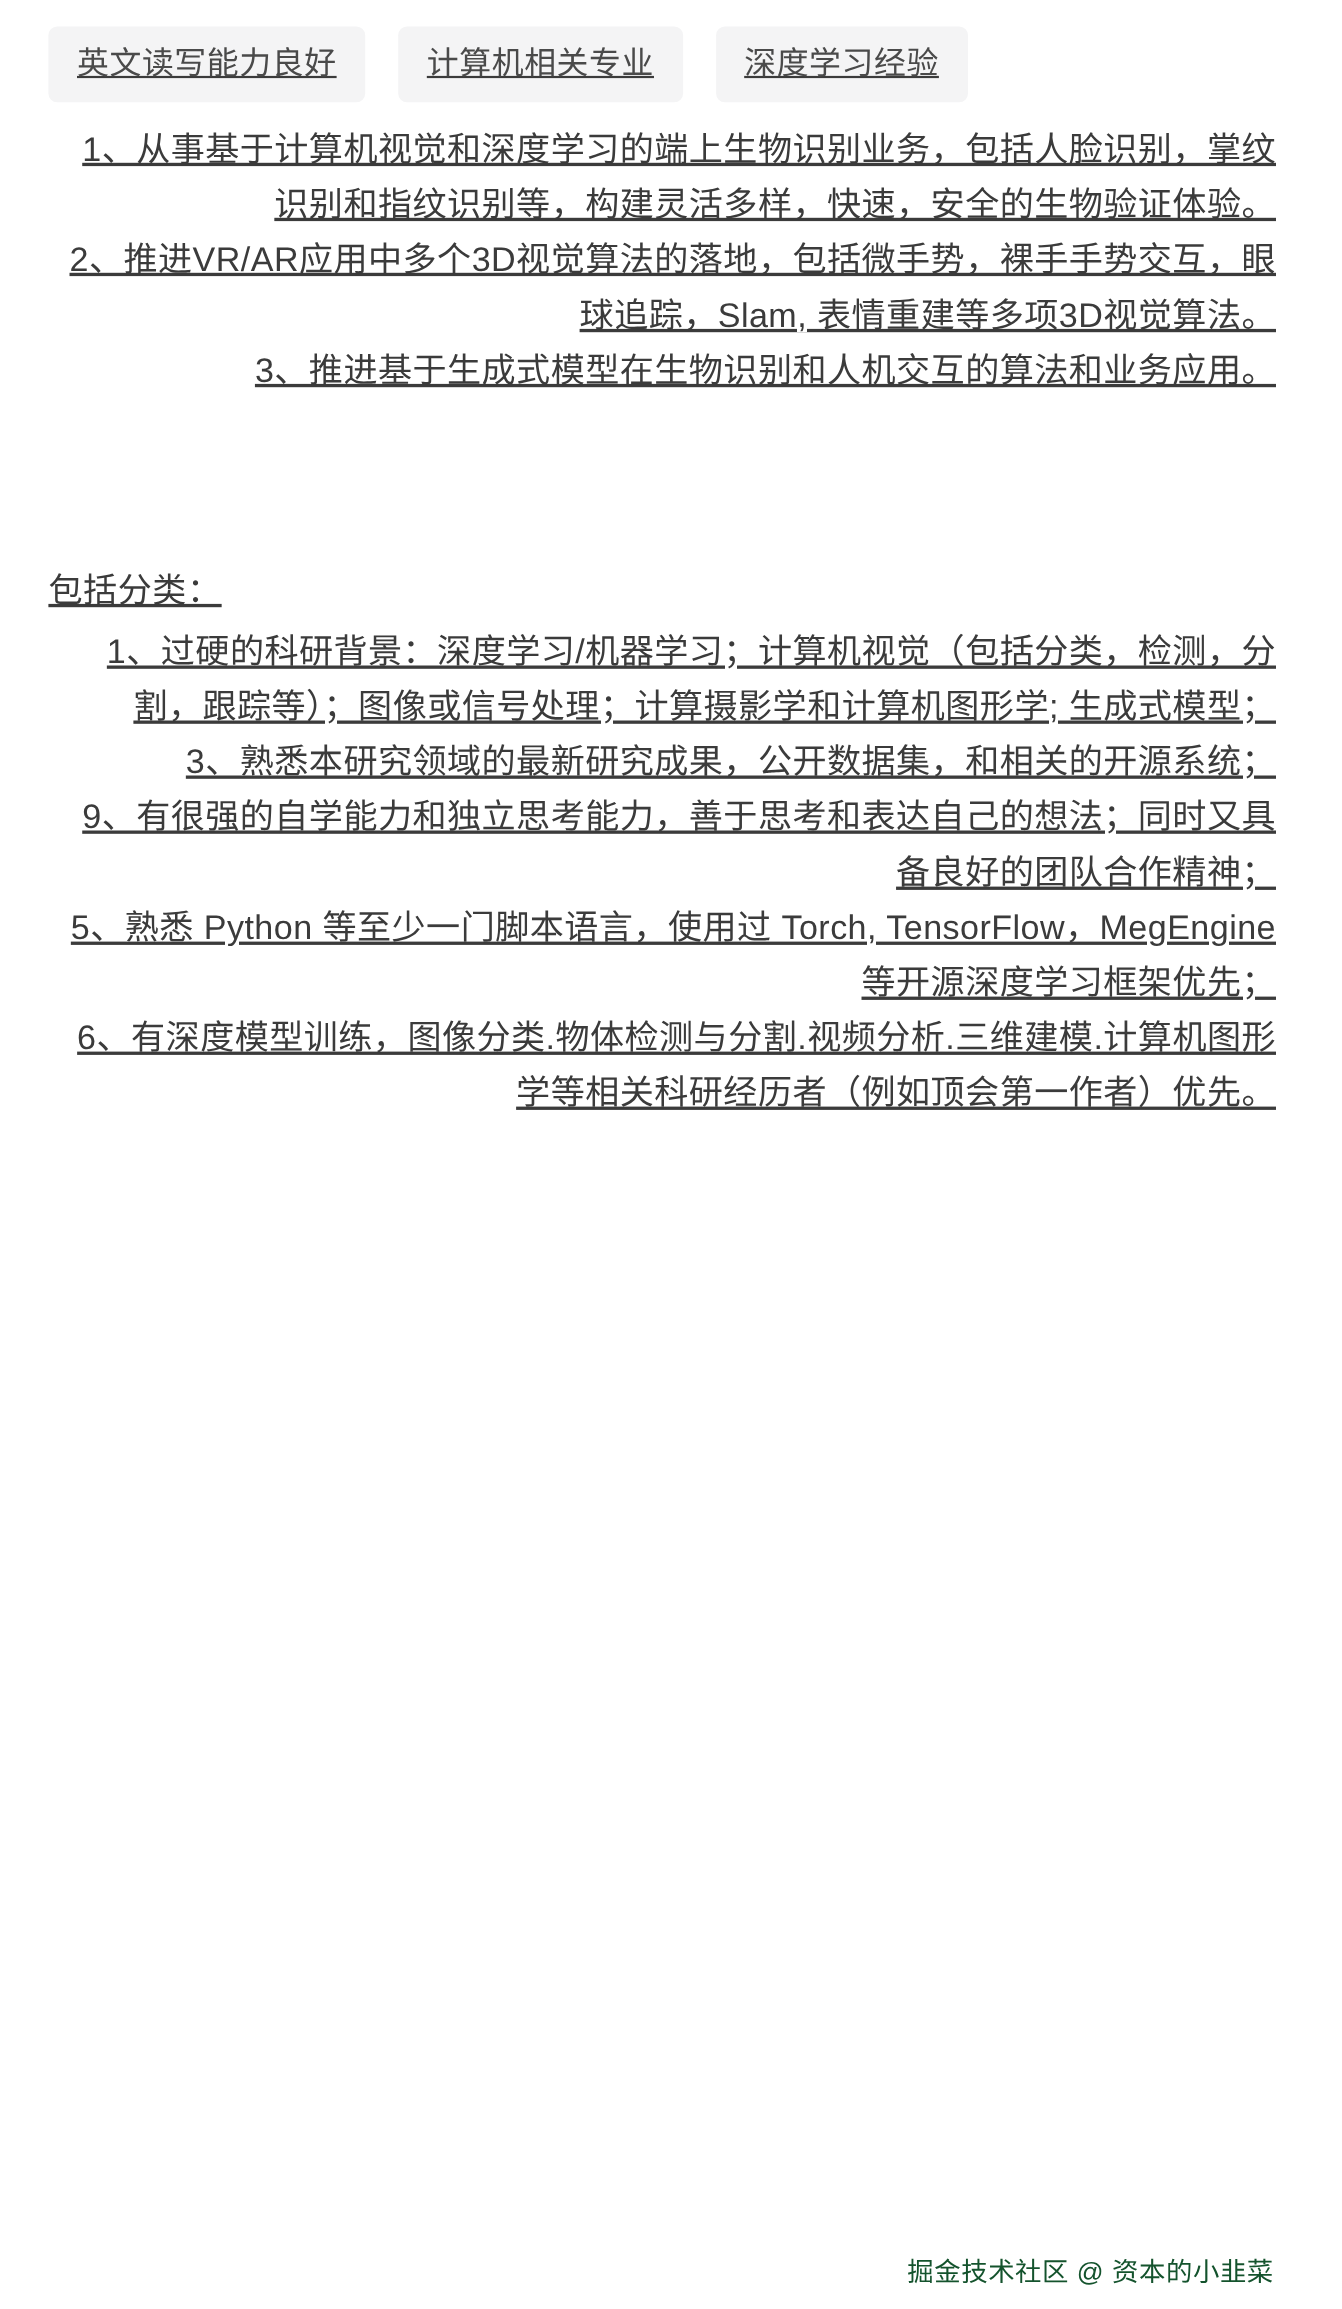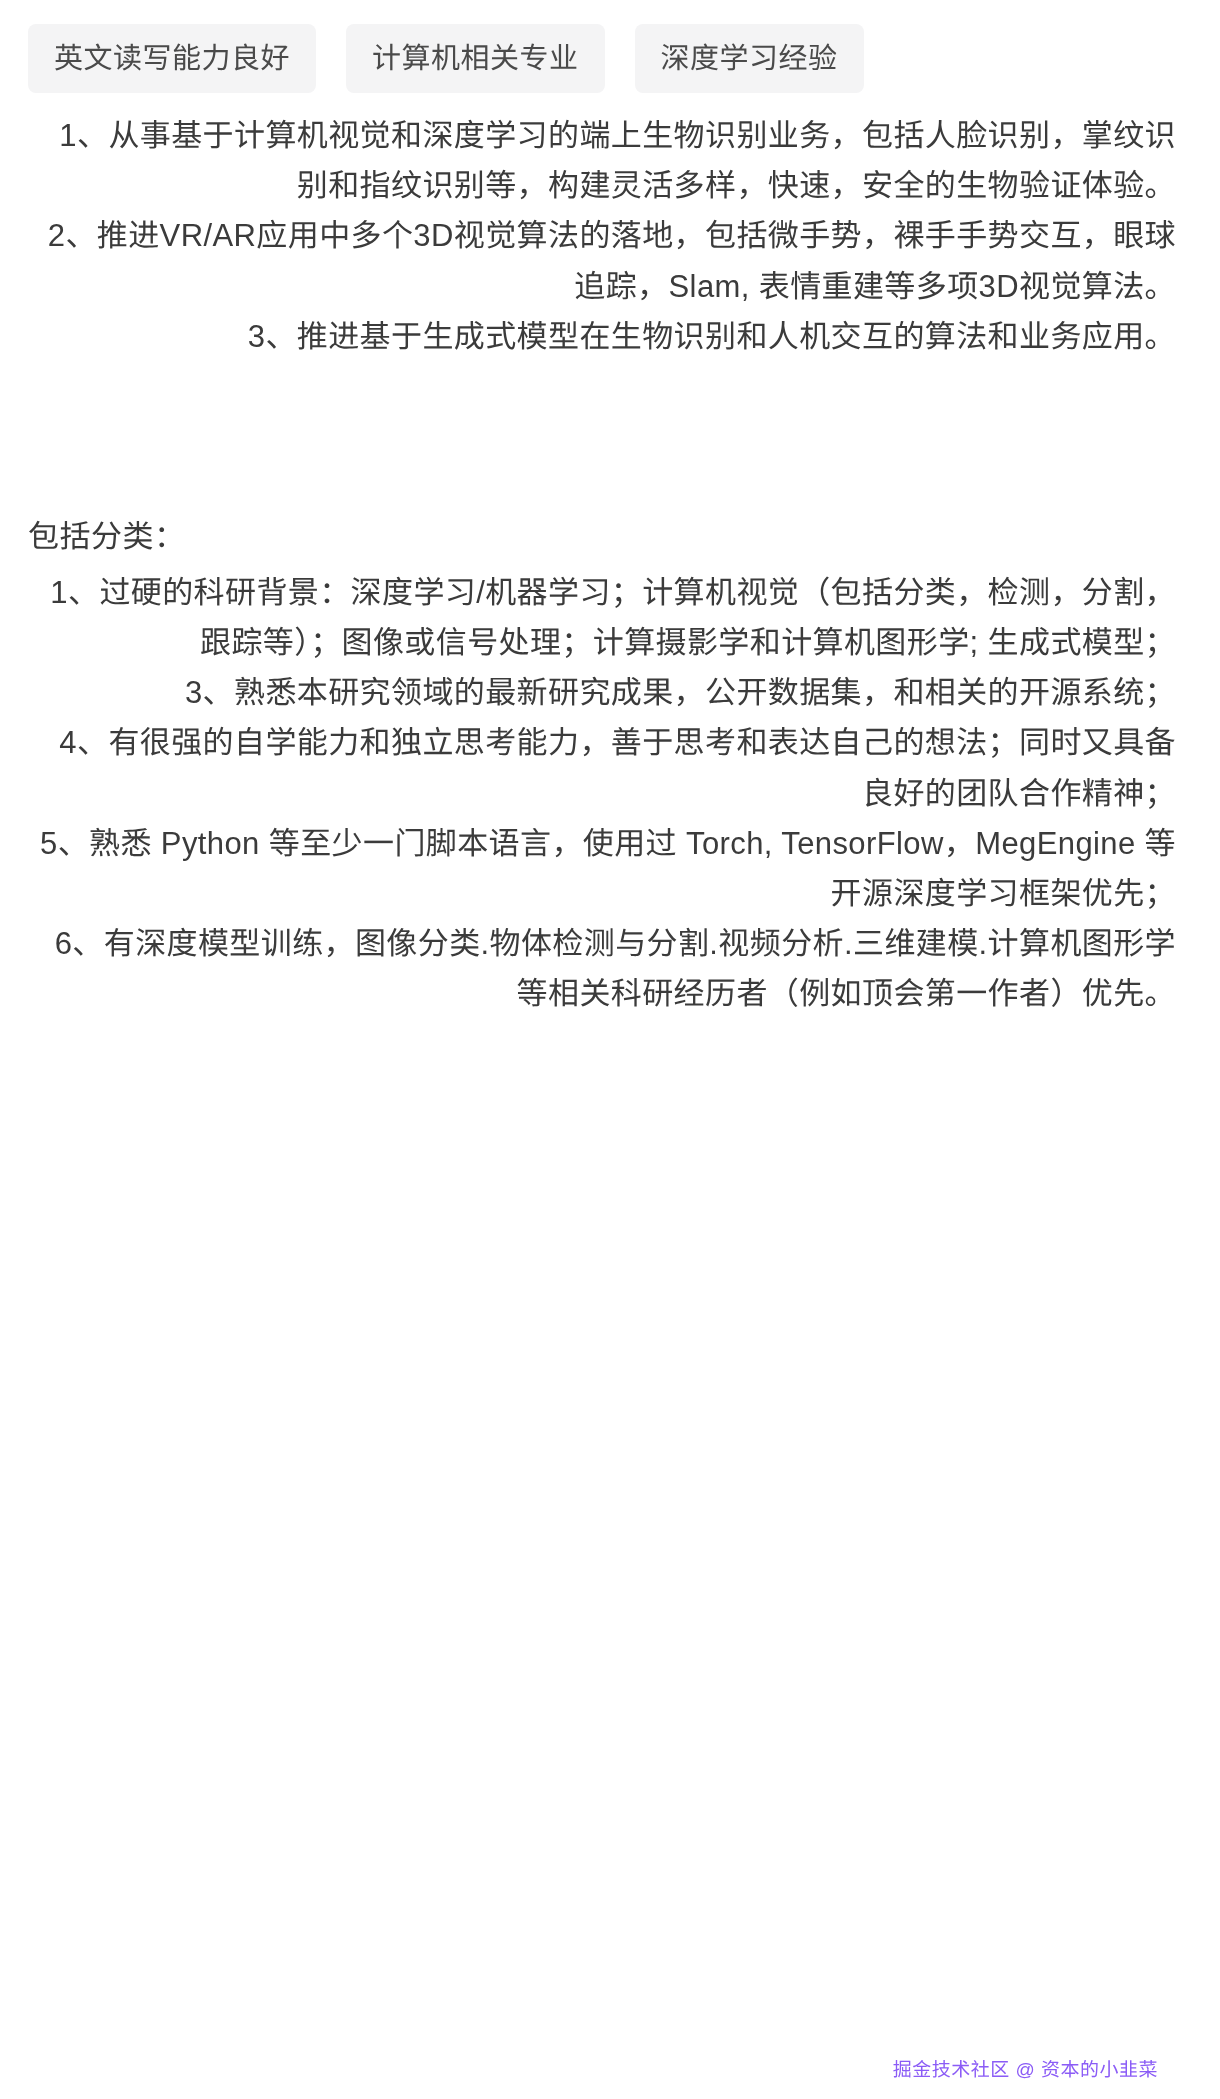--- a/index.html
+++ b/index.html
@@ -12,22 +12,23 @@
     min-height: 2099px;
     font-family: "Liberation Sans", "DejaVu Sans", sans-serif;
     color: #3b3b3b;
     -webkit-font-smoothing: antialiased;
   }
   .page {
     position: relative;
     width: 1204px;
     min-height: 2099px;
     box-sizing: border-box;
-    padding: 0 28px;
+    padding: 0 44px;
     background: #ffffff;
+    text-decoration: underline;
   }
   
   .tag-row {
     display: flex;
     flex-wrap: wrap;
     gap: 30px;
     padding-top: 24px;
     padding-bottom: 18px;
   }
   .tag {
@@ -67,22 +68,22 @@
     line-height: 1.6;
     color: #3b3b3b;
     margin: 0 0 6px 0;
     letter-spacing: 0.5px;
   }
   
   .watermark {
     position: absolute;
     right: 46px;
     bottom: 18px;
-    font-size: 19px;
-    color: #8b5cf6;
+    font-size: 24px;
+    color: #14532d;
     letter-spacing: 0.5px;
     white-space: nowrap;
   }
 </style>
 </head>
 <body>
 
 <div class="page">
 
   <div class="tag-row">
@@ -96,20 +97,20 @@
     <p class="para">2、推进VR/AR应用中多个3D视觉算法的落地，包括微手势，裸手手势交互，眼球追踪，Slam, 表情重建等多项3D视觉算法。</p>
     <p class="para">3、推进基于生成式模型在生物识别和人机交互的算法和业务应用。</p>
   </div>
 
   <div class="gap-block"></div>
 
   <div class="section">
     <div class="qual-head">包括分类：</div>
     <p class="para">1、过硬的科研背景：深度学习/机器学习；计算机视觉（包括分类，检测，分割，跟踪等）；图像或信号处理；计算摄影学和计算机图形学; 生成式模型；</p>
     <p class="para">3、熟悉本研究领域的最新研究成果，公开数据集，和相关的开源系统；</p>
-    <p class="para">4、有很强的自学能力和独立思考能力，善于思考和表达自己的想法；同时又具备良好的团队合作精神；</p>
+    <p class="para">9、有很强的自学能力和独立思考能力，善于思考和表达自己的想法；同时又具备良好的团队合作精神；</p>
     <p class="para">5、熟悉 Python 等至少一门脚本语言，使用过 Torch, TensorFlow，MegEngine 等开源深度学习框架优先；</p>
     <p class="para">6、有深度模型训练，图像分类.物体检测与分割.视频分析.三维建模.计算机图形学等相关科研经历者（例如顶会第一作者）优先。</p>
   </div>
 
   <div class="watermark">掘金技术社区 @ 资本的小韭菜</div>
 
 </div>
 
 </body></html>

